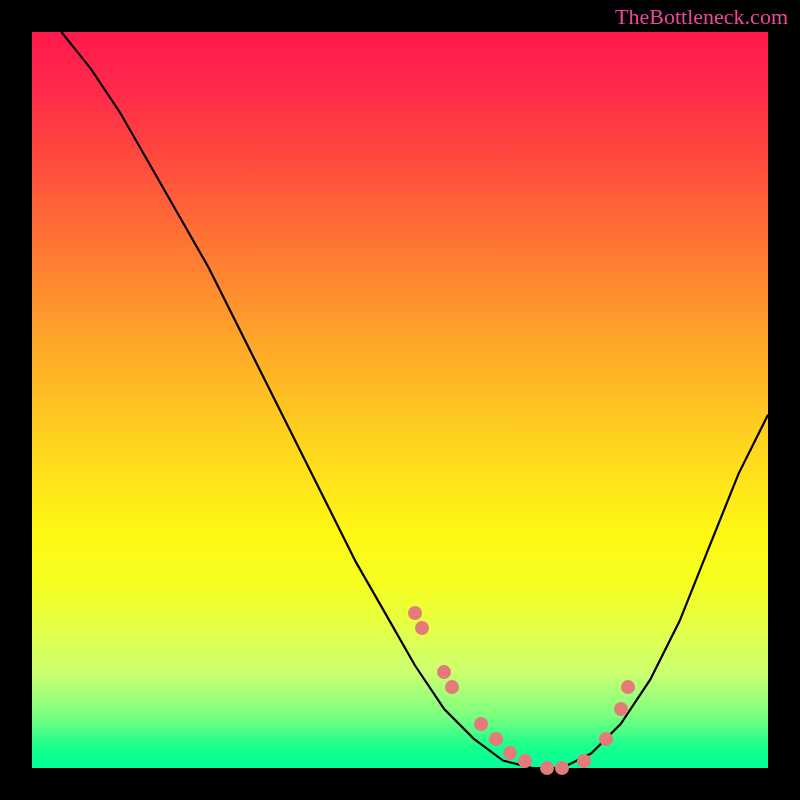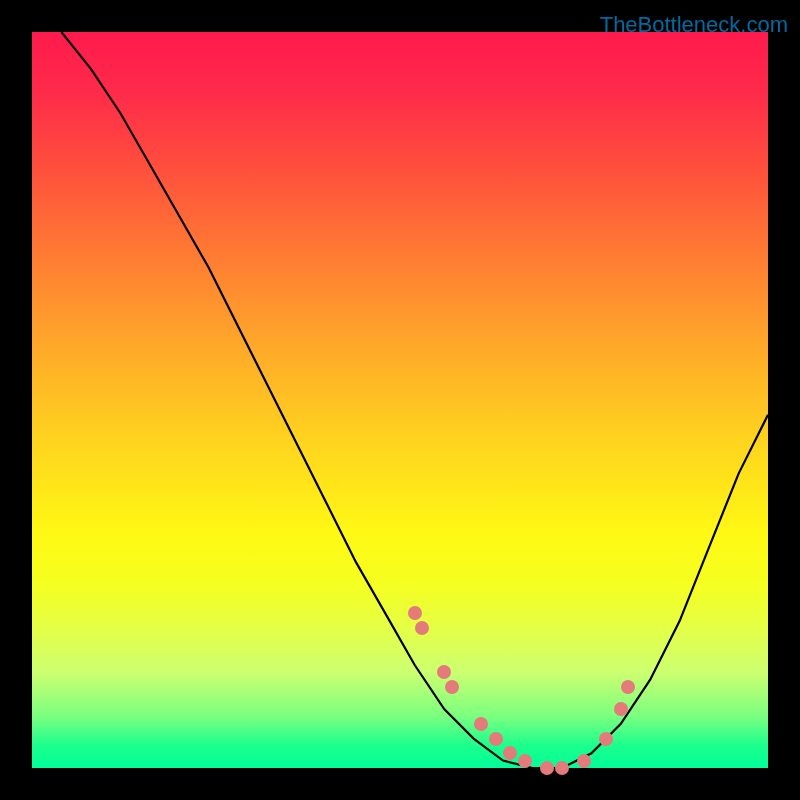--- a/index.html
+++ b/index.html
@@ -5,26 +5,27 @@
   * { margin: 0; padding: 0; box-sizing: border-box; }
   body {
     width: 800px;
     height: 800px;
     background: #000;
     position: relative;
     font-family: Arial, sans-serif;
   }
   .watermark {
     position: absolute;
-    top: 12px;
+    top: 4px;
     right: 12px;
-    color: #0369a1;
+    color: #ec4899;
     font-size: 22px;
     font-weight: 500;
     z-index: 10;
+    font-family: Liberation Serif, serif;
   }
   .plot-area {
     position: absolute;
     left: 32px;
     top: 32px;
     width: 736px;
     height: 736px;
     background: linear-gradient(to bottom,
       #ff1a4d 0%,
       #ff2a4a 8%,

